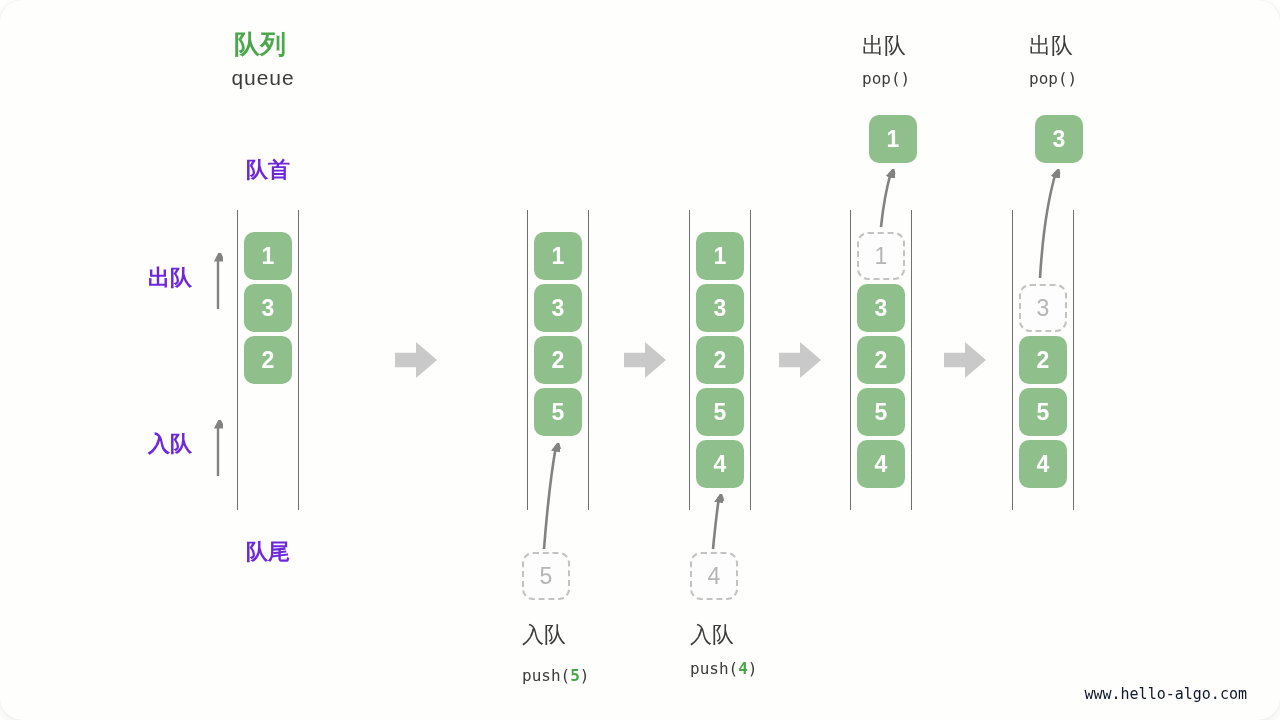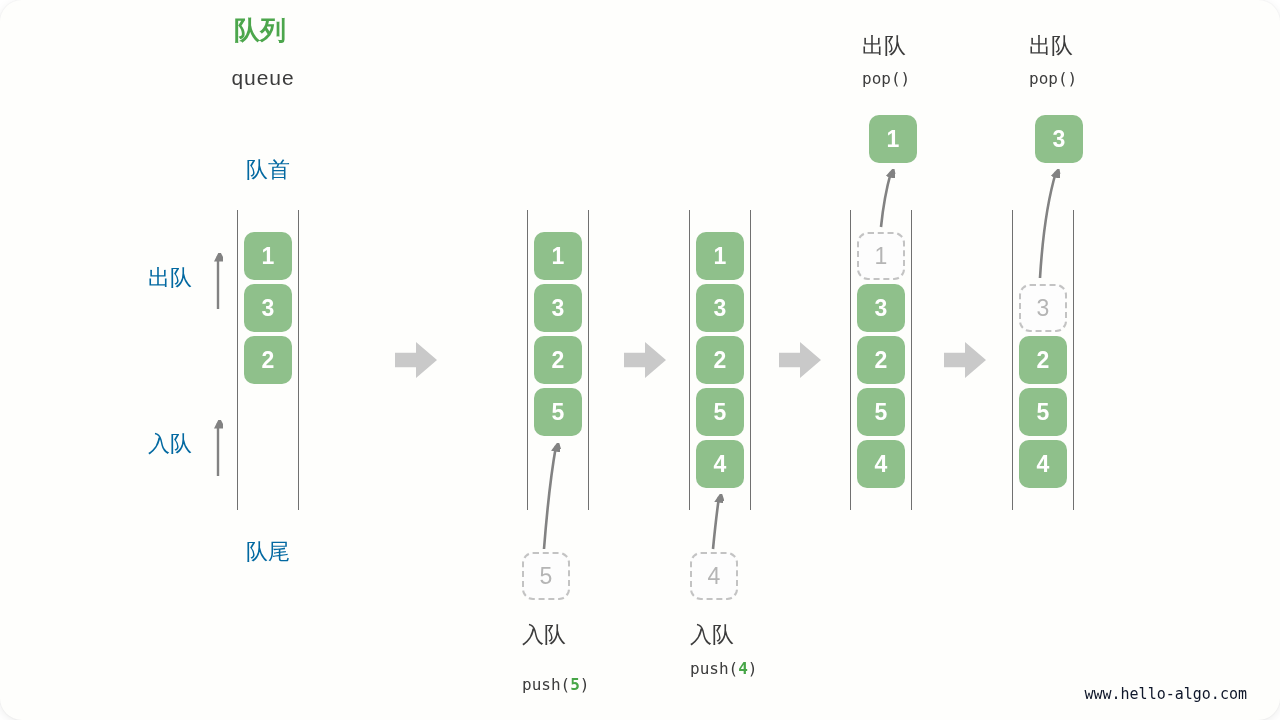--- a/index.html
+++ b/index.html
@@ -17,21 +17,21 @@
     color:#ffffff;display:flex;align-items:center;justify-content:center;
     font-size:23px;font-weight:600;line-height:1;
   }
   .ghost{
     position:absolute;width:48px;height:48px;border-radius:11px;background:#fdfdfd;
     border:2.2px dashed #c3c3c3;box-sizing:border-box;color:#b5b5b5;
     display:flex;align-items:center;justify-content:center;font-size:23px;font-weight:500;line-height:1;
   }
   .blk{position:absolute;width:42px;height:36px;background:#c9c9c9;
        clip-path:polygon(0 30%,50% 30%,50% 0,100% 50%,50% 100%,50% 70%,0 70%);}
-  .zh{font-weight:400;font-size:22px;color:#0369a1;white-space:nowrap;}
+  .zh{font-weight:700;font-size:22px;color:#6d28d9;white-space:nowrap;}
   .zh-reg{font-weight:500;font-size:22px;color:#3c3c3c;white-space:nowrap;}
   .code{font-family:"DejaVu Sans Mono","Liberation Mono",monospace;font-size:16px;color:#3c3c3c;white-space:nowrap;}
   .green-b{color:#47a647;font-weight:700;}
   .title-zh{font-size:26px;font-weight:700;color:#4ca64c;}
   .title-en{font-family:Liberation Mono, monospace;font-size:21px;color:#3c3c3c;}
   .ctr{display:flex;justify-content:center;}
   .wm{font-family:"DejaVu Sans Mono","Liberation Mono",monospace;font-size:15px;color:#0f172a;}
 </style>
 </head>
 <body>
@@ -50,21 +50,21 @@
 
     <path d="M544,549 Q549,485 556,446" stroke="#828282" stroke-width="2.6" fill="none" marker-end="url(#ah)"></path>
 
     <path d="M713,549 Q716,518 719,497" stroke="#828282" stroke-width="2.6" fill="none" marker-end="url(#ah)"></path>
 
     <path d="M881,227 Q884,197 891,172" stroke="#828282" stroke-width="2.6" fill="none" marker-end="url(#ah)"></path>
 
     <path d="M1040,278 Q1044,212 1056,172" stroke="#828282" stroke-width="2.6" fill="none" marker-end="url(#ah)"></path>
   </svg>
 
-  <div class="abs title-zh" style="left:234px;top:13px;">队列</div>
+  <div class="abs title-zh" style="left:234px;top:27px;">队列</div>
   <div class="abs title-en" style="left:231px;top:68px;">queue</div>
 
   <div class="abs zh ctr" style="left:237px;top:155px;width:62px;">队首</div>
   <div class="abs zh" style="left:148px;top:263px;">出队</div>
   <div class="abs zh" style="left:148px;top:429px;">入队</div>
   <div class="abs zh ctr" style="left:237px;top:537px;width:62px;">队尾</div>
 
   <div class="tube" style="left:237px;"></div>
   <div class="tube" style="left:527px;"></div>
   <div class="tube" style="left:689px;"></div>
@@ -101,21 +101,21 @@
   <div class="cell" style="left:1019px;top:440px;">4</div>
   <div class="cell" style="left:1035px;top:115px;">3</div>
 
   <div class="blk" style="left:395px;top:342px;"></div>
   <div class="blk" style="left:624px;top:342px;"></div>
   <div class="blk" style="left:779px;top:342px;"></div>
   <div class="blk" style="left:944px;top:342px;"></div>
 
   <div class="abs" style="left:522px;top:620px;">
     <div class="zh-reg">入队</div>
-    <div class="code" style="margin-top:25px;"><span>push(</span><span class="green-b">5</span><span>)</span></div>
+    <div class="code" style="margin-top:16px;"><span>push(</span><span class="green-b">5</span><span>)</span></div>
   </div>
 
   <div class="abs" style="left:690px;top:620px;">
     <div class="zh-reg">入队</div>
     <div class="code" style="margin-top:9px;"><span>push(</span><span class="green-b">4</span><span>)</span></div>
   </div>
 
   <div class="abs" style="left:862px;top:31px;">
     <div class="zh-reg">出队</div>
     <div class="code" style="margin-top:8px;">pop()</div>

